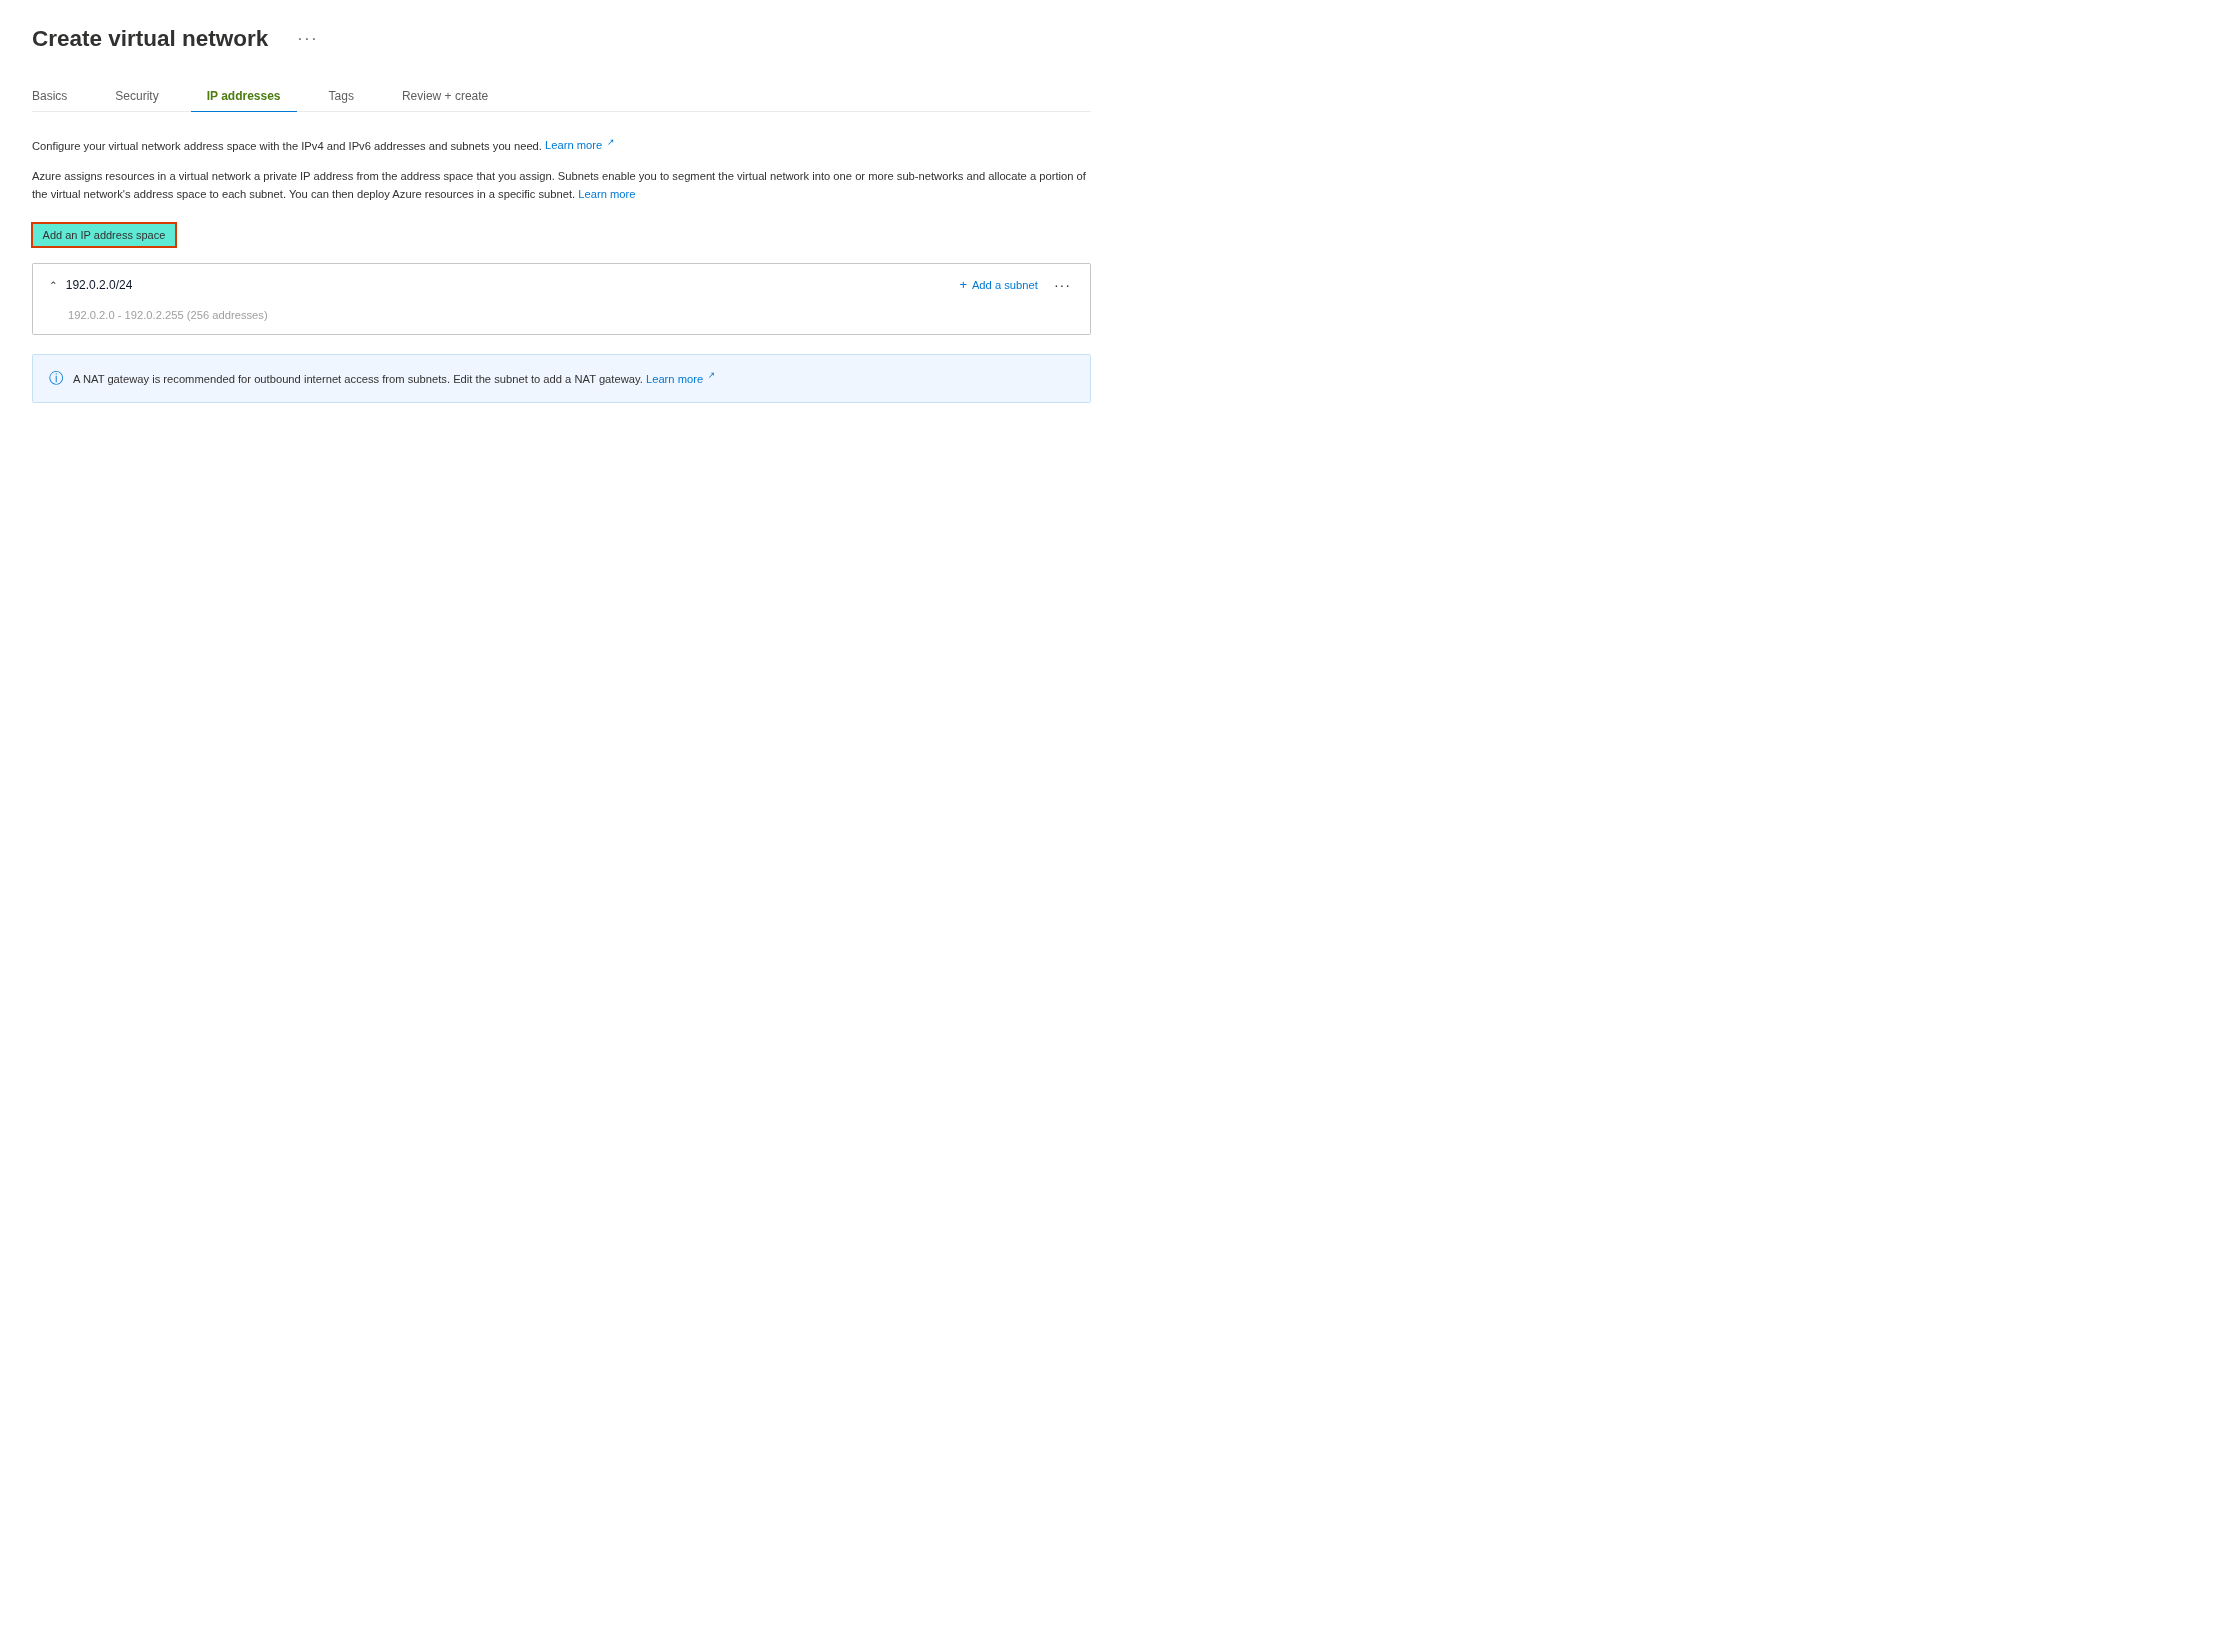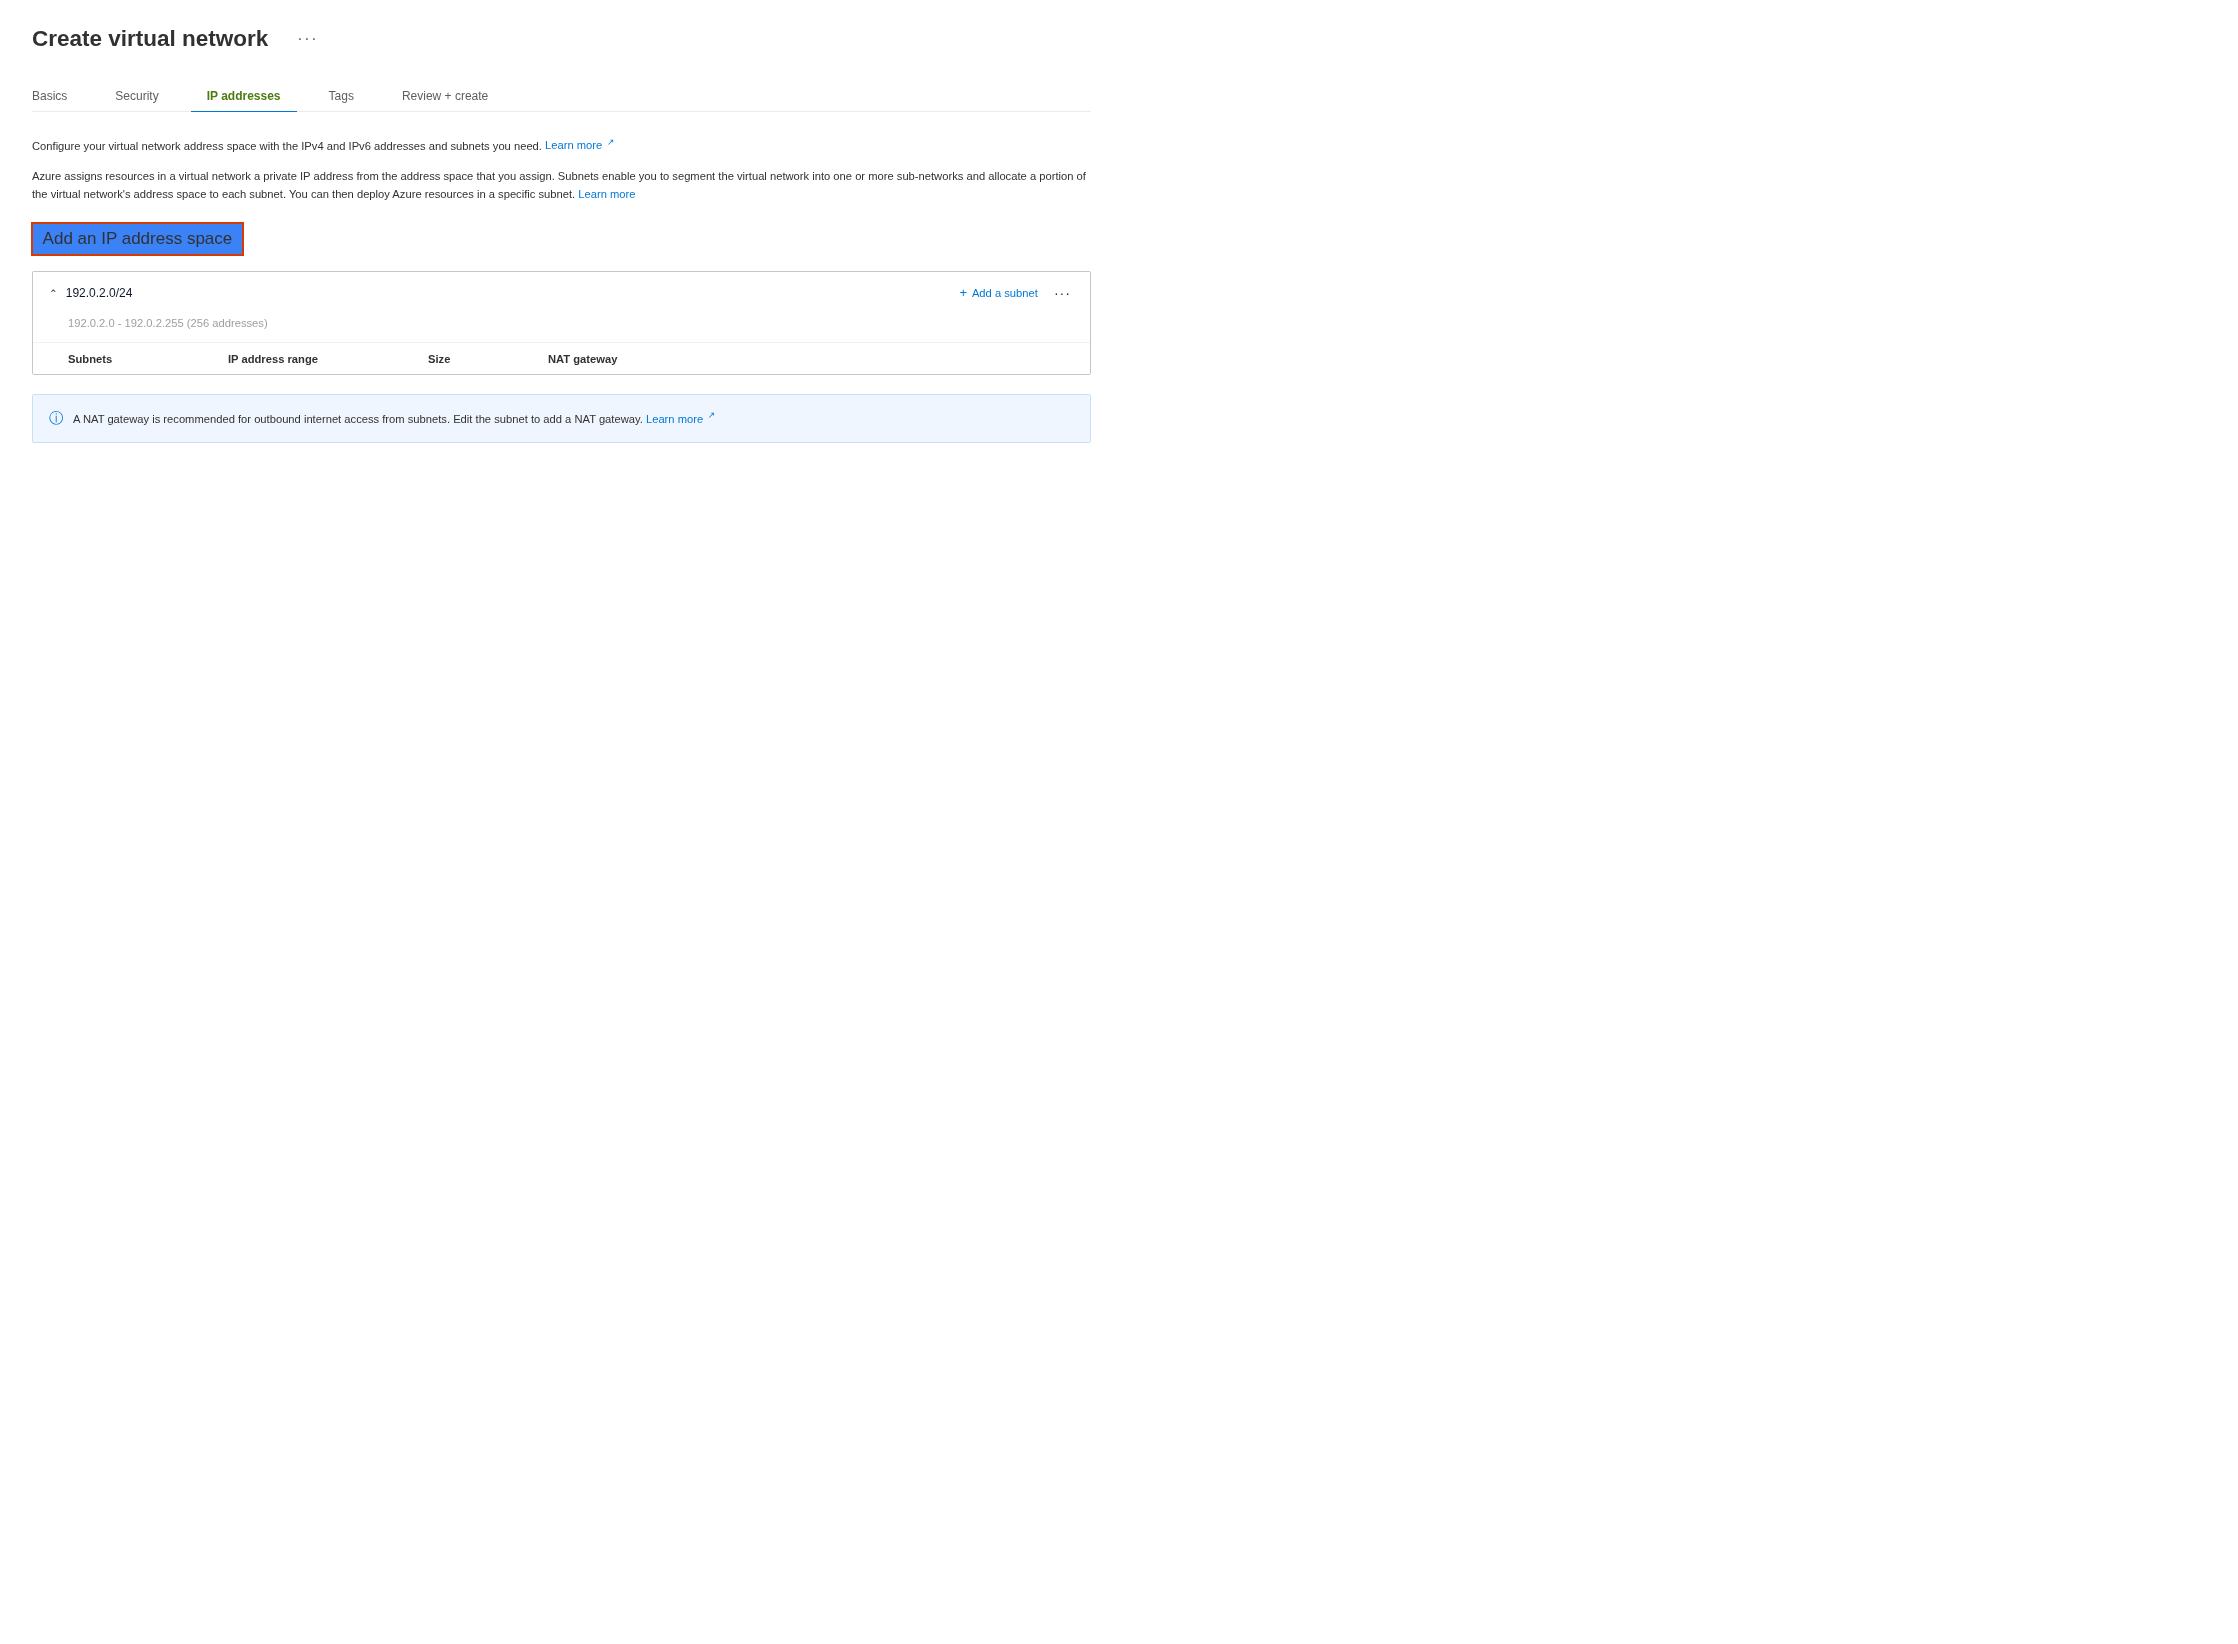--- a/index.html
+++ b/index.html
@@ -85,23 +85,23 @@
       font-size: 8.8px;
       vertical-align: super;
       margin-left: 1.6px;
     }
 
     .add-ip-button {
       display: inline-flex;
       align-items: center;
       padding: 4.8px 9.6px;
       border: 0.8px solid #d83b01;
-      background: #3b82f6;
-      color: #323130;
-      font-size: 17px;
+      background: #5eead4;
+      color: #323130;
+      font-size: 11px;
       cursor: pointer;
       margin-bottom: 16px;
       outline: 1.6px solid #d83b01;
     }
 
     .ip-space-container {
       border: 0.8px solid #c8c6c4;
       border-radius: 1.6px;
       margin-bottom: 19px;
       overflow: hidden;
@@ -256,26 +256,20 @@
       <button class="add-subnet-btn">
         <span class="plus-icon">+</span>
         <span>Add a subnet</span>
       </button>
       <button class="ellipsis-btn">···</button>
     </div>
   </div>
 
   <div class="ip-range-text">192.0.2.0 - 192.0.2.255 (256 addresses)</div>
 
-  <div class="subnets-table-header">
-    <div class="table-col-header">Subnets</div>
-    <div class="table-col-header">IP address range</div>
-    <div class="table-col-header">Size</div>
-    <div class="table-col-header">NAT gateway</div>
-  </div>
 </div>
 
 
 <div class="nat-info-banner">
   <span class="info-icon">ⓘ</span>
   <div class="nat-info-text">
     <span>A NAT gateway is recommended for outbound internet access from subnets. Edit the subnet to add a NAT gateway.</span>
     <a class="link">
       <span>Learn more</span>
       <span class="link-icon">↗</span>

